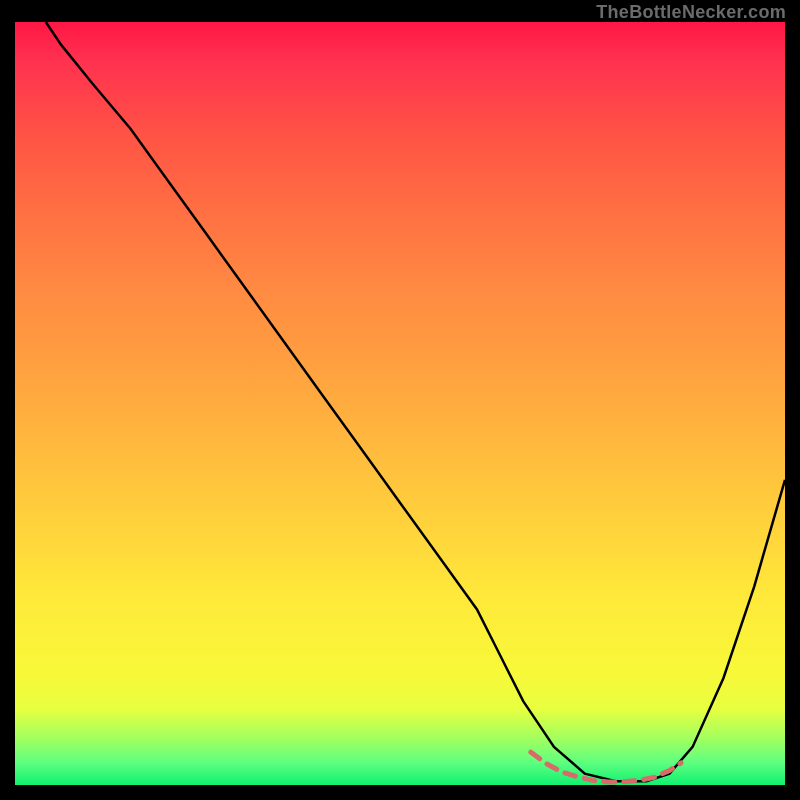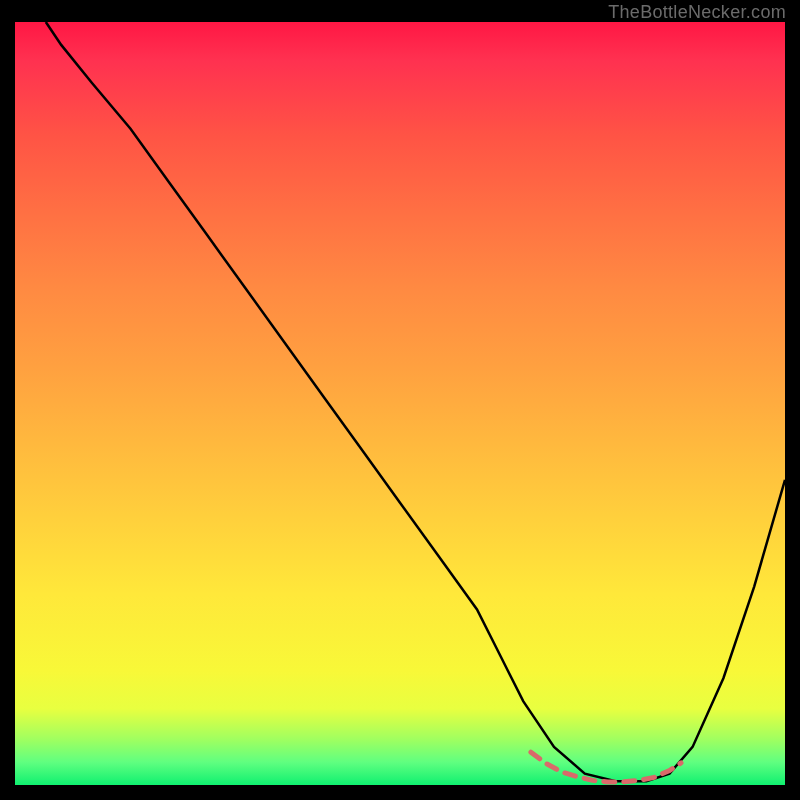--- a/index.html
+++ b/index.html
@@ -34,21 +34,21 @@
       #10f070 100%
     );
   }
   
   .watermark {
     position: absolute;
     top: 2px;
     right: 14px;
     color: #6b6b6b;
     font-size: 18px;
-    font-weight: normal;
+    font-weight: bold;
     letter-spacing: 0.3px;
   }
   
   svg.curve-layer {
     position: absolute;
     left: 0;
     top: 0;
     width: 100%;
     height: 100%;
     pointer-events: none;

